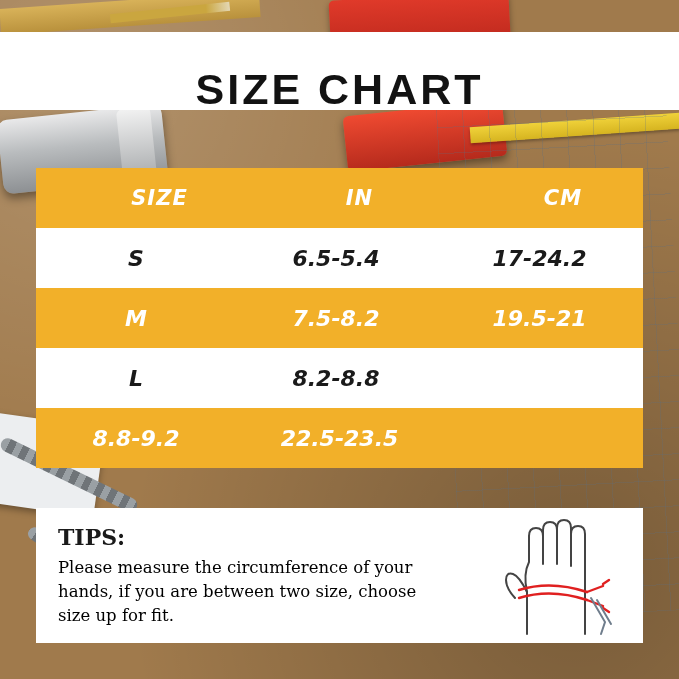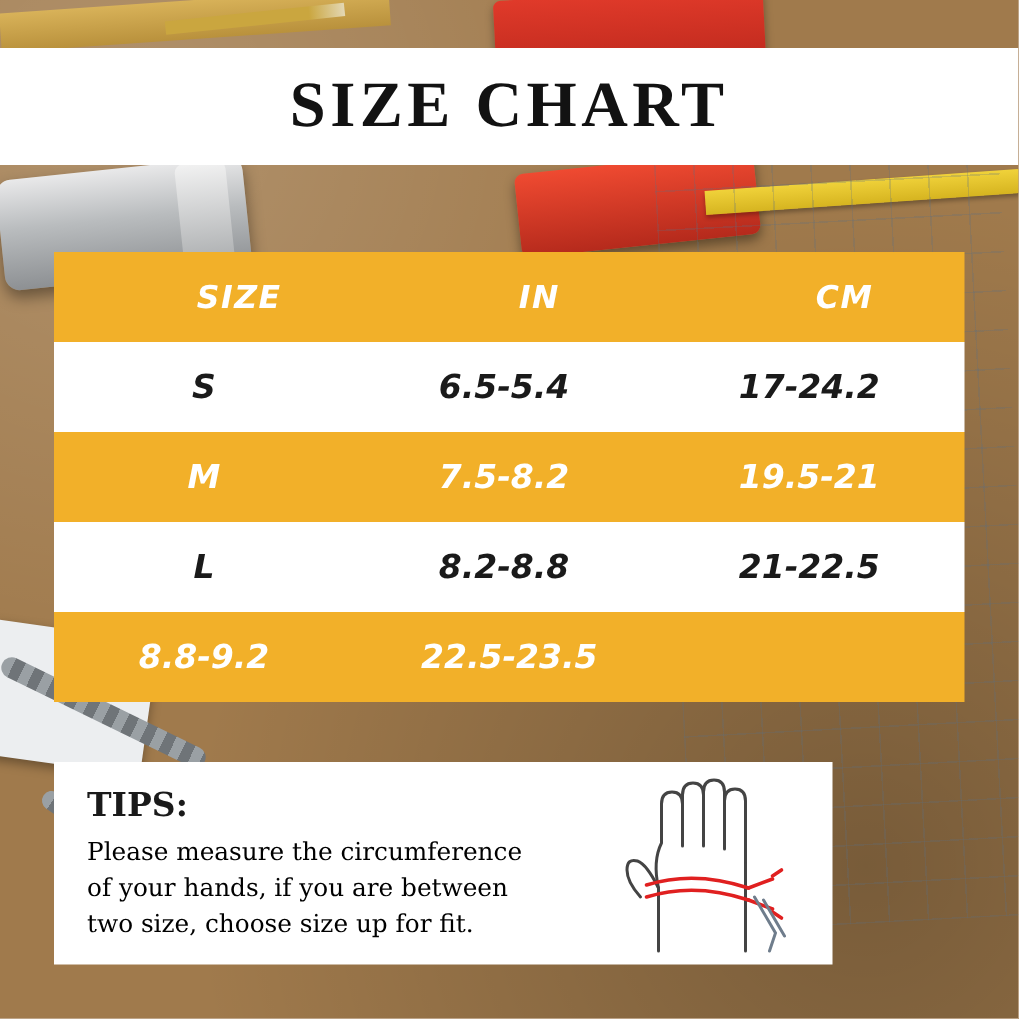--- a/index.html
+++ b/index.html
@@ -117,21 +117,22 @@
     width: 679px; height: 78px;
     background: #ffffff;
   }
   .title {
     text-align: center;
     font-size: 43px;
     font-weight: 900;
     letter-spacing: 3px;
     color: #121212;
     line-height: 78px;
-    font-family: Liberation Serif, serif;
+    font-family: Liberation Sans, sans-serif;
+    margin-top: 18px;
   }
 
   
   .table {
     position: absolute;
     left: 36px; top: 168px;
     width: 607px;
   }
   .row {
     display: flex;
@@ -150,21 +151,21 @@
   }
   .c-size { width: 200px; }
   .c-in   { width: 200px; }
   .c-cm   { width: 207px; }
   .row.header .cell { font-size: 21px; letter-spacing: 1px; padding-left: 47px; }
 
   
   .tips {
     position: absolute;
     left: 36px; top: 508px;
-    width: 519px; height: 135px;
+    width: 607px; height: 135px;
     background: #ffffff;
     display: flex;
     overflow: hidden;
   }
   .tips-text {
     padding: 16px 16px 10px 22px;
     flex: 1;
   }
   .tips-title {
     font-family: "DejaVu Serif", serif;
@@ -223,21 +224,20 @@
 
     <div class="row amber">
       <div class="cell c-size">M</div>
       <div class="cell c-in">7.5-8.2</div>
       <div class="cell c-cm">19.5-21</div>
     </div>
 
     <div class="row white">
       <div class="cell c-size">L</div>
       <div class="cell c-in">8.2-8.8</div>
-      <div class="cell c-cm">21-22.5</div>
     </div>
 
     <div class="row amber">
       <div class="cell c-in">8.8-9.2</div>
       <div class="cell c-cm">22.5-23.5</div>
     </div>
 
   </div>
 
   <div class="tips">

